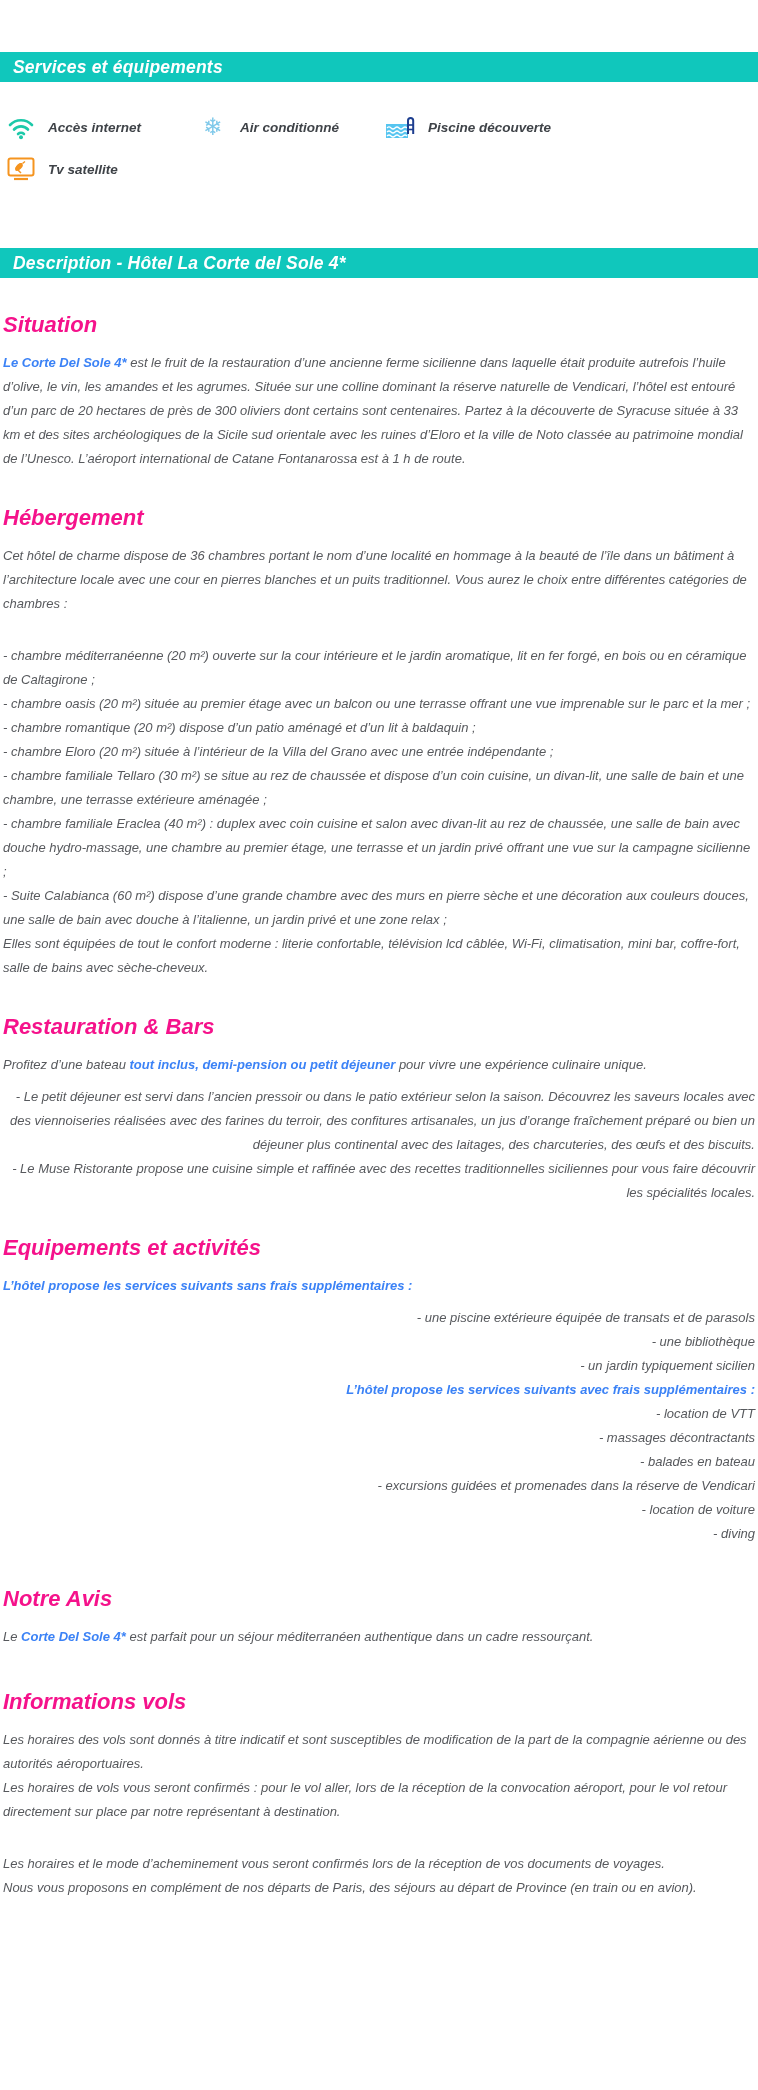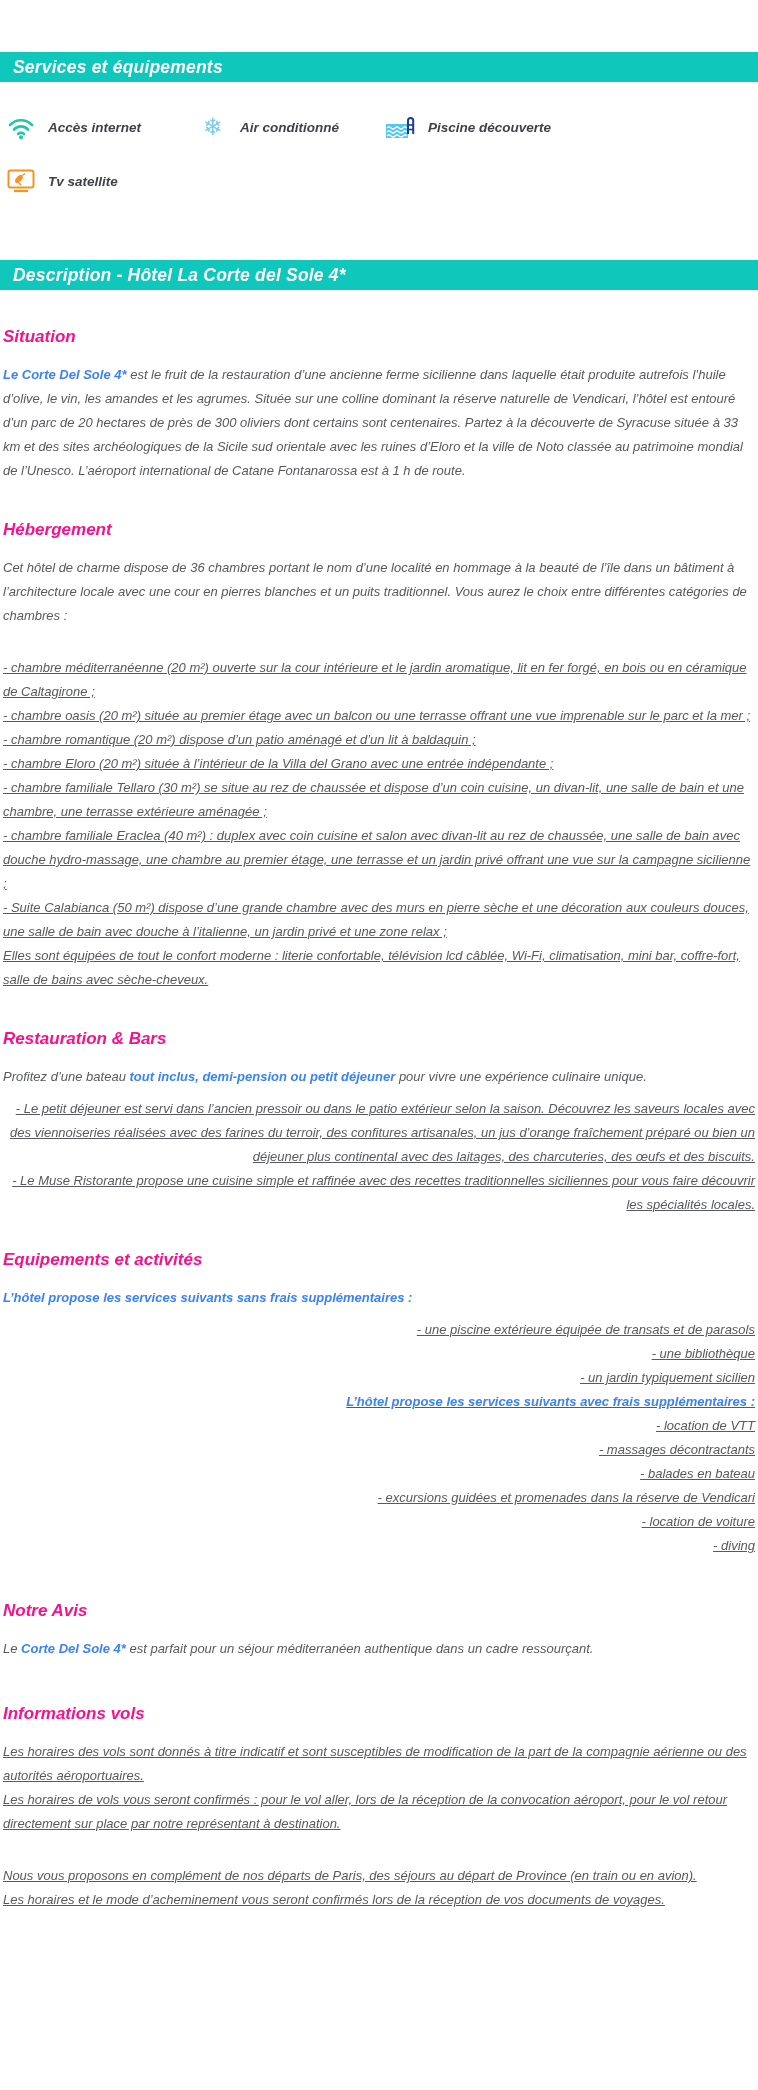--- a/index.html
+++ b/index.html
@@ -26,49 +26,49 @@
     letter-spacing: 0.2px;
   }
   .banner-services { margin-top: 52px; }
   .banner-desc { margin-top: 66px; }
 
   .services-grid {
     display: grid;
     grid-template-columns: 192px 188px auto;
     padding: 0 6px;
     margin-top: 32px;
-    row-gap: 28px;
+    row-gap: 16px;
   }
   .service-item { display: flex; align-items: center; gap: 12px; min-height: 26px; }
   .service-label { font-weight: bold; font-size: 13.5px; color: #3F4348; white-space: nowrap; }
   .icon-box { width: 30px; display: flex; justify-content: center; align-items: center; }
   .snowflake-glyph {
     font-family: "DejaVu Sans", sans-serif;
     font-style: normal;
     font-size: 24px;
     line-height: 26px;
     color: #7FC9EA;
   }
 
   .content { padding: 0 3px; font-size: 13px; line-height: 24px; }
 
   .bullets { margin-top: 30px; line-height: 20px; }
   .bullet-row-1 { margin-bottom: 22px; }
   .bullet-row-2 { margin-bottom: 3px; }
 
   h2.sec {
     color: #F5128B;
-    font-size: 17px;
+    font-size: 22px;
     line-height: 26px;
     font-weight: bold;
     margin: 34px 0 13px 0;
   }
   p.para { margin: 0; }
   .b { font-weight: bold; color: #3b82f6; }
-  .block { margin: 0; text-decoration: underline; }
+  .block { margin: 0; }
   .mt-blank { margin-top: 28px; }
   .mt-small { margin-top: 8px; text-align: right; }
   h2.sec-tight { margin-top: 30px; }
   h2.sec-loose { margin-top: 40px; }
 </style>
 </head>
 <body>
 
 <div class="banner banner-services">
   <span class="banner-title">Services et équipements</span>
@@ -131,21 +131,21 @@
 
   <h2 class="sec">Hébergement</h2>
   <p class="para">Cet hôtel de charme dispose de 36 chambres portant le nom d’une localité en hommage à la beauté de l’île dans un bâtiment à l’architecture locale avec une cour en pierres blanches et un puits traditionnel. Vous aurez le choix entre différentes catégories de chambres :</p>
   <div class="block mt-blank">
     <div>- chambre méditerranéenne (20 m²) ouverte sur la cour intérieure et le jardin aromatique, lit en fer forgé, en bois ou en céramique de Caltagirone ;</div>
     <div>- chambre oasis (20 m²) située au premier étage avec un balcon ou une terrasse offrant une vue imprenable sur le parc et la mer ;</div>
     <div>- chambre romantique (20 m²) dispose d’un patio aménagé et d’un lit à baldaquin ;</div>
     <div>- chambre Eloro (20 m²) située à l’intérieur de la Villa del Grano avec une entrée indépendante ;</div>
     <div>- chambre familiale Tellaro (30 m²) se situe au rez de chaussée et dispose d’un coin cuisine, un divan-lit, une salle de bain et une chambre, une terrasse extérieure aménagée ;</div>
     <div>- chambre familiale Eraclea (40 m²) : duplex avec coin cuisine et salon avec divan-lit au rez de chaussée, une salle de bain avec douche hydro-massage, une chambre au premier étage, une terrasse et un jardin privé offrant une vue sur la campagne sicilienne ;</div>
-    <div>- Suite Calabianca (50 m²) dispose d’une grande chambre avec des murs en pierre sèche et une décoration aux couleurs douces, une salle de bain avec douche à l’italienne, un jardin privé et une zone relax ;</div>
+    <div>- Suite Calabianca (60 m²) dispose d’une grande chambre avec des murs en pierre sèche et une décoration aux couleurs douces, une salle de bain avec douche à l’italienne, un jardin privé et une zone relax ;</div>
     <div>Elles sont équipées de tout le confort moderne : literie confortable, télévision lcd câblée, Wi-Fi, climatisation, mini bar, coffre-fort, salle de bains avec sèche-cheveux.</div>
   </div>
 
   <h2 class="sec">Restauration &amp; Bars</h2>
   <p class="para"><span>Profitez d’une bateau </span><span class="b">tout inclus, demi-pension ou petit déjeuner</span><span> pour vivre une expérience culinaire unique.</span></p>
   <div class="block mt-small">
     <div>- Le petit déjeuner est servi dans l’ancien pressoir ou dans le patio extérieur selon la saison. Découvrez les saveurs locales avec des viennoiseries réalisées avec des farines du terroir, des confitures artisanales, un jus d’orange fraîchement préparé ou bien un déjeuner plus continental avec des laitages, des charcuteries, des œufs et des biscuits.</div>
     <div>- Le Muse Ristorante propose une cuisine simple et raffinée avec des recettes traditionnelles siciliennes pour vous faire découvrir les spécialités locales.</div>
   </div>
 
@@ -166,17 +166,17 @@
 
   <h2 class="sec sec-loose">Notre Avis</h2>
   <p class="para"><span>Le </span><span class="b">Corte Del Sole 4*</span><span> est parfait pour un séjour méditerranéen authentique dans un cadre ressourçant.</span></p>
 
   <h2 class="sec sec-loose">Informations vols</h2>
   <div class="block">
     <div>Les horaires des vols sont donnés à titre indicatif et sont susceptibles de modification de la part de la compagnie aérienne ou des autorités aéroportuaires.</div>
     <div>Les horaires de vols vous seront confirmés : pour le vol aller, lors de la réception de la convocation aéroport, pour le vol retour directement sur place par notre représentant à destination.</div>
   </div>
   <div class="block mt-blank">
+    <div>Les horaires et le mode d’acheminement vous seront confirmés lors de la réception de vos documents de voyages.</div>
     <div>Nous vous proposons en complément de nos départs de Paris, des séjours au départ de Province (en train ou en avion).</div>
-    <div>Les horaires et le mode d’acheminement vous seront confirmés lors de la réception de vos documents de voyages.</div>
   </div>
 
 </div>
 
 </body></html>

